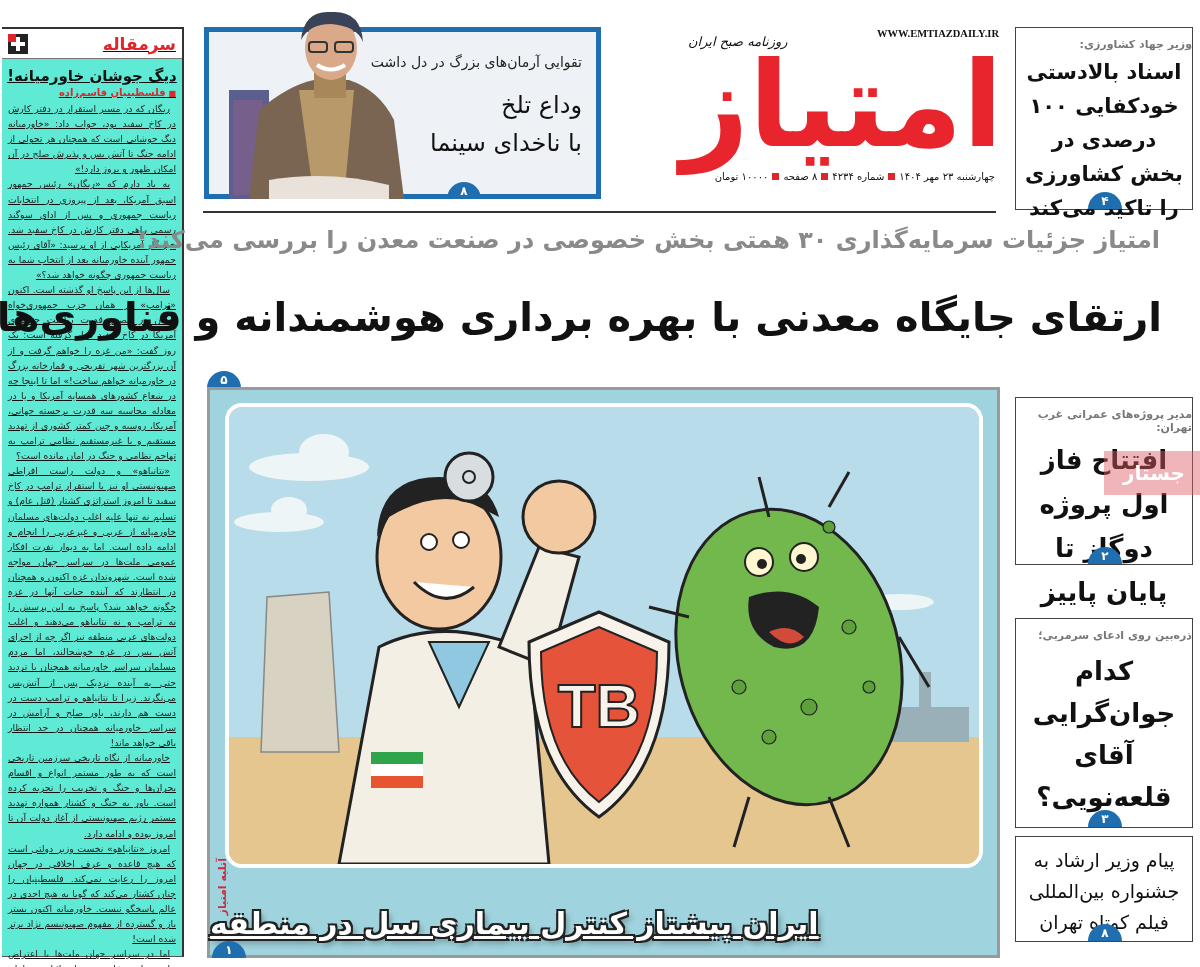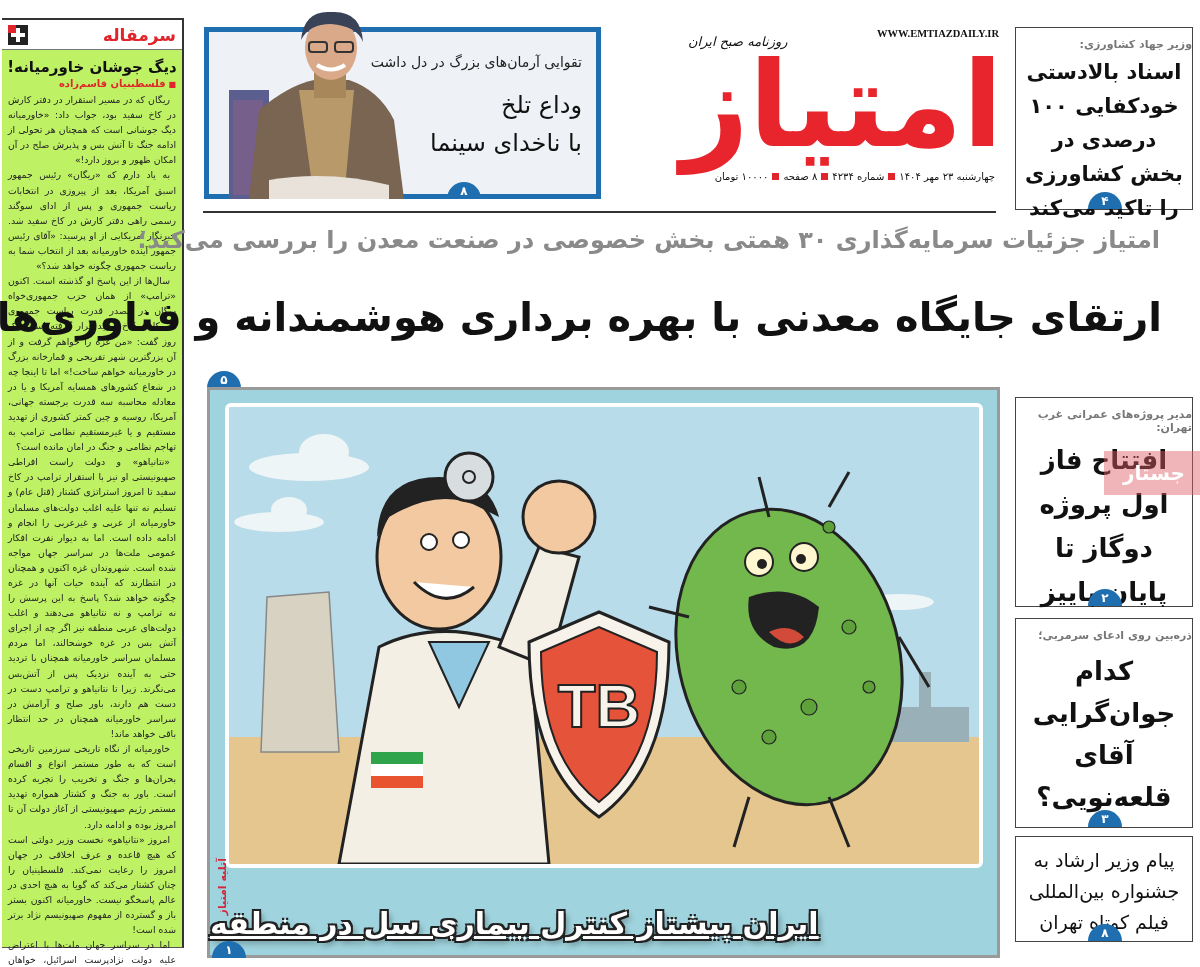--- a/index.html
+++ b/index.html
@@ -10,23 +10,23 @@
 
   
   .badge {
     position: absolute; width: 34px; height: 17px; background: #1f6fb0;
     border-radius: 17px 17px 0 0; color: #fff; font-size: 12px; font-weight: bold;
     text-align: center; line-height: 19px; direction: rtl;
   }
 
   
   .editorial {
-    left: 2px; top: 18px; width: 182px; height: 930px;
-    border: 1px solid #555; border-left: none; background: #bef264;
-    border-top: 2px solid #333; border-right: 2px solid #333;
+    left: 2px; top: 27px; width: 182px; height: 930px;
+    border: 1px solid #555; border-left: none; background: #5eead4;
+    border-top: 2px solid #333; border-right: 2px solid #333; text-decoration: underline;
   }
   .editorial-head {
     display: flex; align-items: center; justify-content: flex-start; gap: 6px;
     height: 30px; border-bottom: 1px solid #777; padding: 0 6px; background: #fff;
   }
   .editorial-head .label { color: #e0262c; font-weight: bold; font-size: 17px; }
   .editorial-head .plus-icon {
     width: 20px; height: 20px; background: #222; position: relative; margin-right: auto;
   }
   .editorial-head .plus-icon::before, .editorial-head .plus-icon::after {
@@ -76,21 +76,21 @@
   .supertitle .brand { color: #8a8a8a; }
   .headline { right: 38px; top: 294px; font-size: 40px; font-weight: 900; color: #111; white-space: nowrap; letter-spacing: -1px; }
 
   
   .cartoon-frame {
     left: 207px; top: 387px; width: 793px; height: 571px;
     background: #9fd3dd; border: 3px solid #9a9a9a;
   }
   .cartoon-panel {
     position: absolute; left: 15px; top: 13px; width: 758px; height: 465px;
-    background: #b8dcea; border: 4px solid #fff; border-radius: 6px; overflow: hidden;
+    background: #b8dcea; border: 4px solid #fff; border-radius: 17px; overflow: hidden;
   }
   .cartoon-caption {
     position: absolute; left: 0; right: 0; bottom: 14px; text-align: left;
     font-size: 30px; font-weight: bold; color: #fff;
     text-shadow: -2px -2px 0 #222, 2px -2px 0 #222, -2px 2px 0 #222, 2px 2px 0 #222, 3px 4px 6px rgba(0,0,0,0.4);
     text-decoration: underline;
   }
   .credit { position: absolute; left: 6px; bottom: 40px; writing-mode: vertical-rl; transform: rotate(180deg); font-size: 11px; font-weight: bold; color: #d3263a; }
 </style>
 </head>
@@ -153,21 +153,21 @@
   </div>
 </header>
 <div class="abs masthead-rule"></div>
 
 <article class="side-box" style="top:27px; height:183px;">
   <div class="kicker">وزیر جهاد کشاورزی:</div>
   <div class="title" style="font-size:21px; line-height:34px;">اسناد بالادستی خودکفایی ۱۰۰ درصدی در بخش کشاورزی را تاکید می‌کند</div>
   <span class="badge" style="left:72px; bottom:0;">۴</span>
 </article>
 
-<article class="side-box" style="top:397px; height:210px;">
+<article class="side-box" style="top:397px; height:168px;">
   <div class="kicker">مدیر پروژه‌های عمرانی غرب تهران:</div>
   <div class="title" style="font-size:26px; line-height:44px;">افتتاح فاز اول پروژه دوگاز تا پایان پاییز</div>
   <div style="position:absolute; left:88px; top:53px; width:100px; height:44px; background:rgba(220,90,100,0.45); color:#fff; font-weight:bold; font-size:20px; text-align:center; line-height:44px;">جستار</div>
   <span class="badge" style="left:72px; bottom:0;">۲</span>
 </article>
 
 <article class="side-box" style="top:618px; height:210px;">
   <div class="kicker">ذره‌بین روی ادعای سرمربی؛</div>
   <div class="title" style="font-size:26px; line-height:42px; padding-top:8px;">کدام جوان‌گرایی آقای قلعه‌نویی؟</div>
   <span class="badge" style="left:72px; bottom:0;">۳</span>

